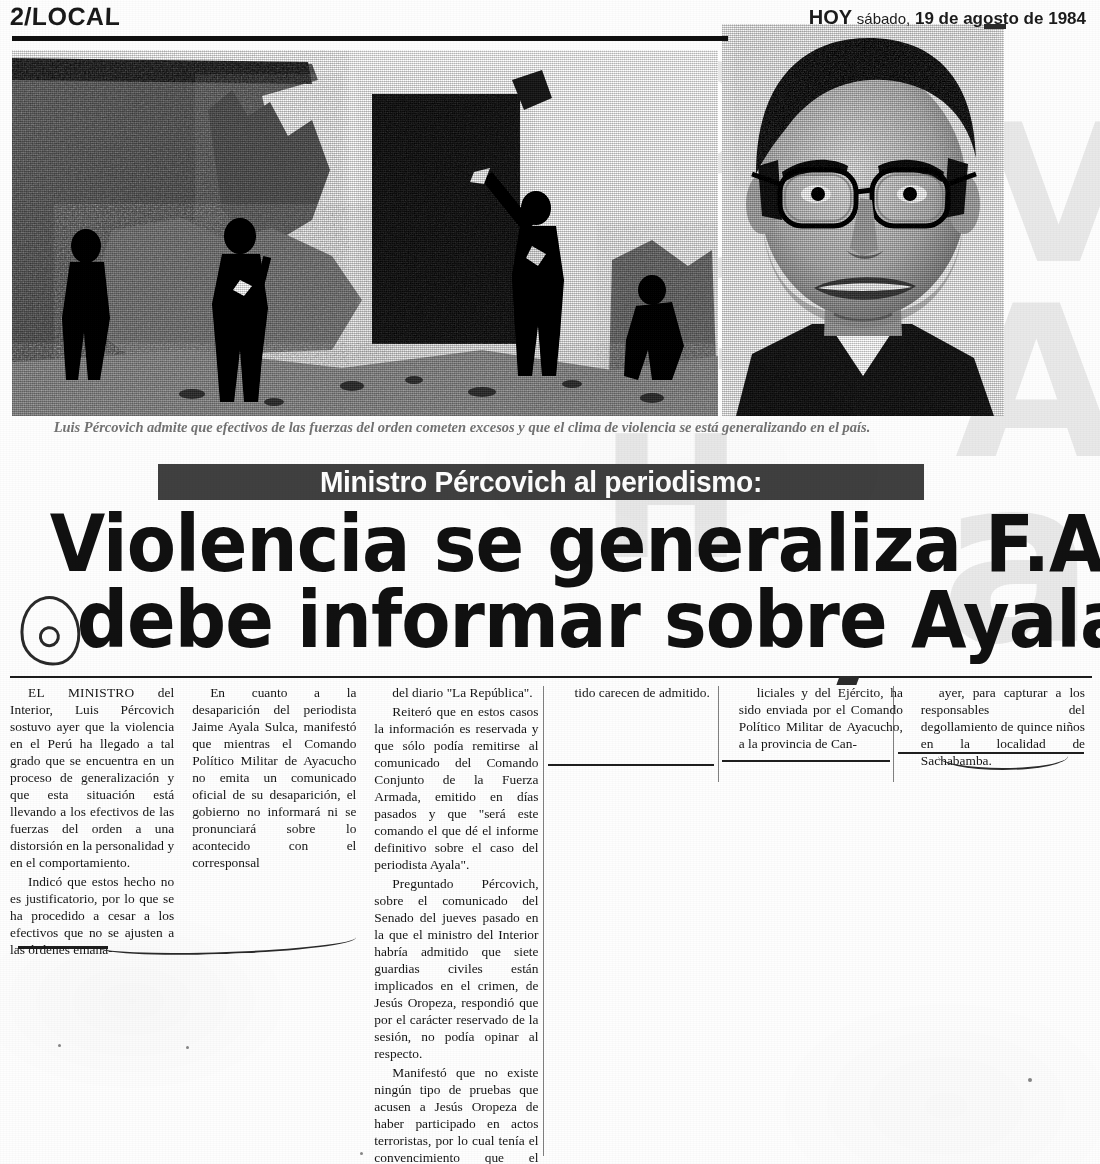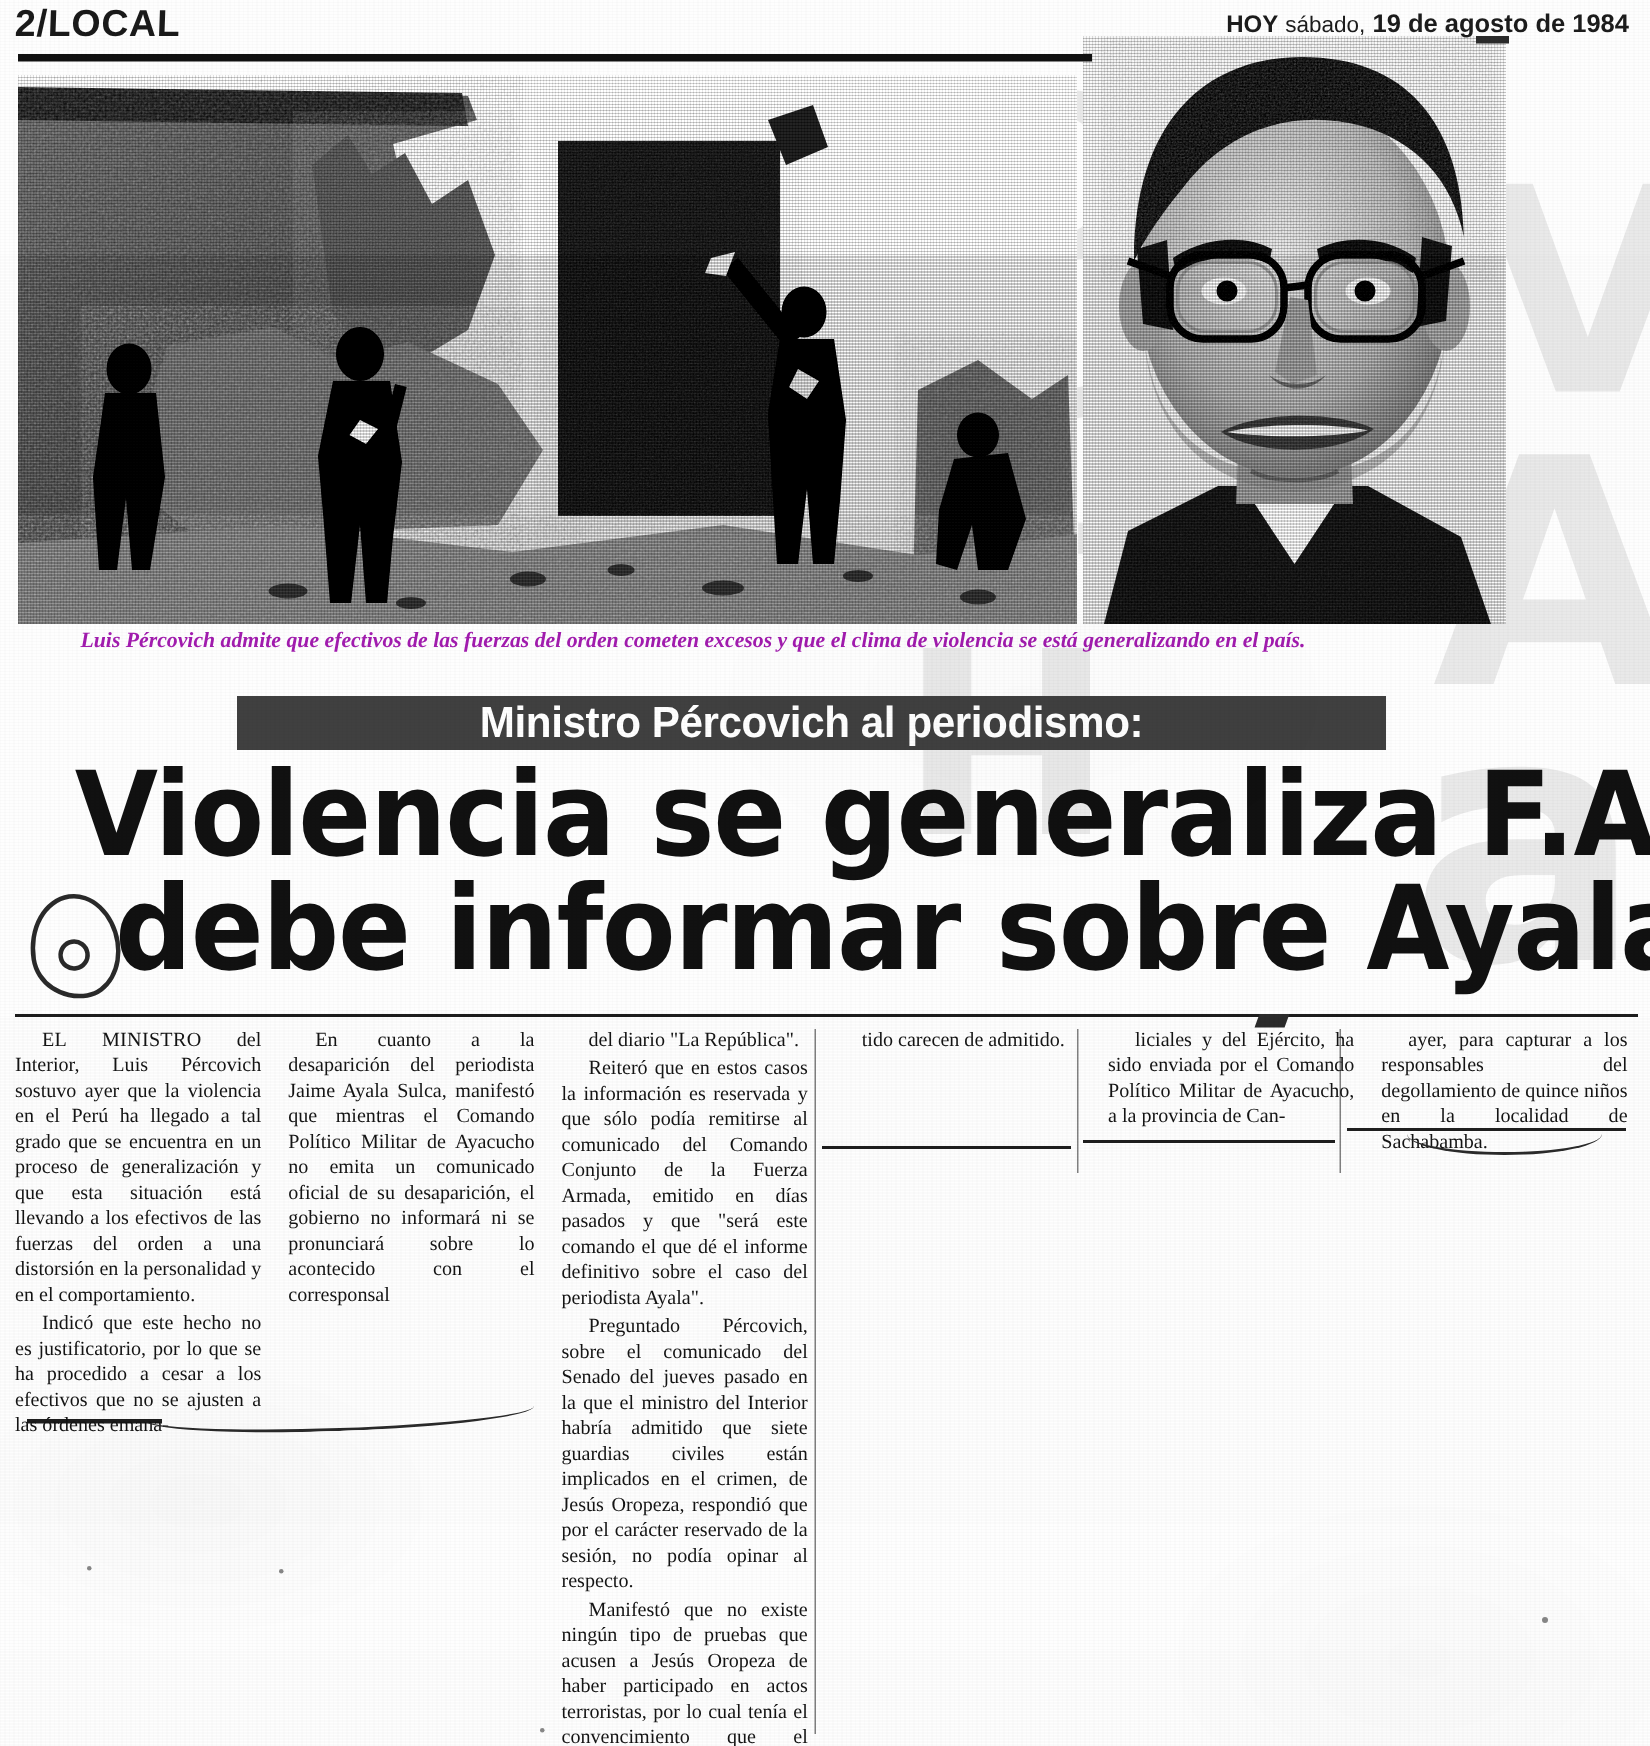--- a/index.html
+++ b/index.html
@@ -79,21 +79,21 @@
   .dateline {
     position: absolute;
     right: 14px; top: 6px;
     font-family: "Liberation Sans", sans-serif;
     font-size: 17px;
     font-weight: bold;
     color: #1c1c1c;
     white-space: nowrap;
   }
   .dateline .hoy {
-    font-size: 16px;
+    font-size: 20px;
     letter-spacing: 0px;
   }
   .dateline .dw { font-weight: normal; font-size: 15px; }
   .masthead-rule {
     position: absolute;
     left: 12px; top: 36px;
     width: 716px; height: 5px;
     background: #111;
   }
 
@@ -138,21 +138,21 @@
     position: absolute;
     left: 12px; top: 418px;
     width: 900px;
     z-index: 20;
     font-family: "Liberation Serif", serif;
     font-style: italic;
     font-weight: bold;
     font-size: 14.5px;
     line-height: 1.35;
     text-align: center;
-    color: #a21caf;
+    color: #737373;
   }
 
   
   .kicker {
     position: absolute;
     left: 158px; top: 464px;
     width: 766px; height: 36px;
     background: #404040;
     z-index: 20;
   }
@@ -485,21 +485,21 @@
     <div class="hl-line l2">debe informar sobre Ayala</div>
   </div>
 
   <div class="annot-circle"></div>
 
   <div class="body-rule"></div>
 
   <div class="columns">
     <div class="col" id="col-1">
         <p class="lead"><span class="caps">EL MINISTRO</span> del Interior, Luis Pércovich sostuvo ayer que la violencia en el Perú ha llegado a tal grado que se encuentra en un proceso de generalización y que esta situación está llevando a los efectivos de las fuerzas del orden a una distorsión en la personalidad y en el comportamiento.</p>
-        <p>Indicó que este hecho no es justificatorio, por lo que se ha procedido a cesar a los efectivos que no se ajusten a las órdenes emana-</p>
+        <p>Indicó que estos hecho no es justificatorio, por lo que se ha procedido a cesar a los efectivos que no se ajusten a las órdenes emana-</p>
       </div>
     <div class="col" id="col-2">
         <p>En cuanto a la desaparición del periodista Jaime Ayala Sulca, manifestó que mientras el Comando Político Militar de Ayacucho no emita un comunicado oficial de su desaparición, el gobierno no informará ni se pronunciará sobre lo acontecido con el corresponsal</p>
       </div>
     <div class="col" id="col-3">
         <p>del diario "La República".</p>
         <p>Reiteró que en estos casos la información es reservada y que sólo podía remitirse al comunicado del Comando Conjunto de la Fuerza Armada, emitido en días pasados y que "será este comando el que dé el informe definitivo sobre el caso del periodista Ayala".</p>
         <p>Preguntado Pércovich, sobre el comunicado del Senado del jueves pasado en la que el ministro del Interior habría admitido que siete guardias civiles están implicados en el crimen, de Jesús Oropeza, respondió que por el carácter reservado de la sesión, no podía opinar al respecto.</p>
         <p>Manifestó que no existe ningún tipo de pruebas que acusen a Jesús Oropeza de haber participado en actos terroristas, por lo cual tenía el convencimiento que el dirigente campesino asesinado no fue terrorista y que las acusaciones de la familia Puza Silva en este sen-</p>
       </div>

